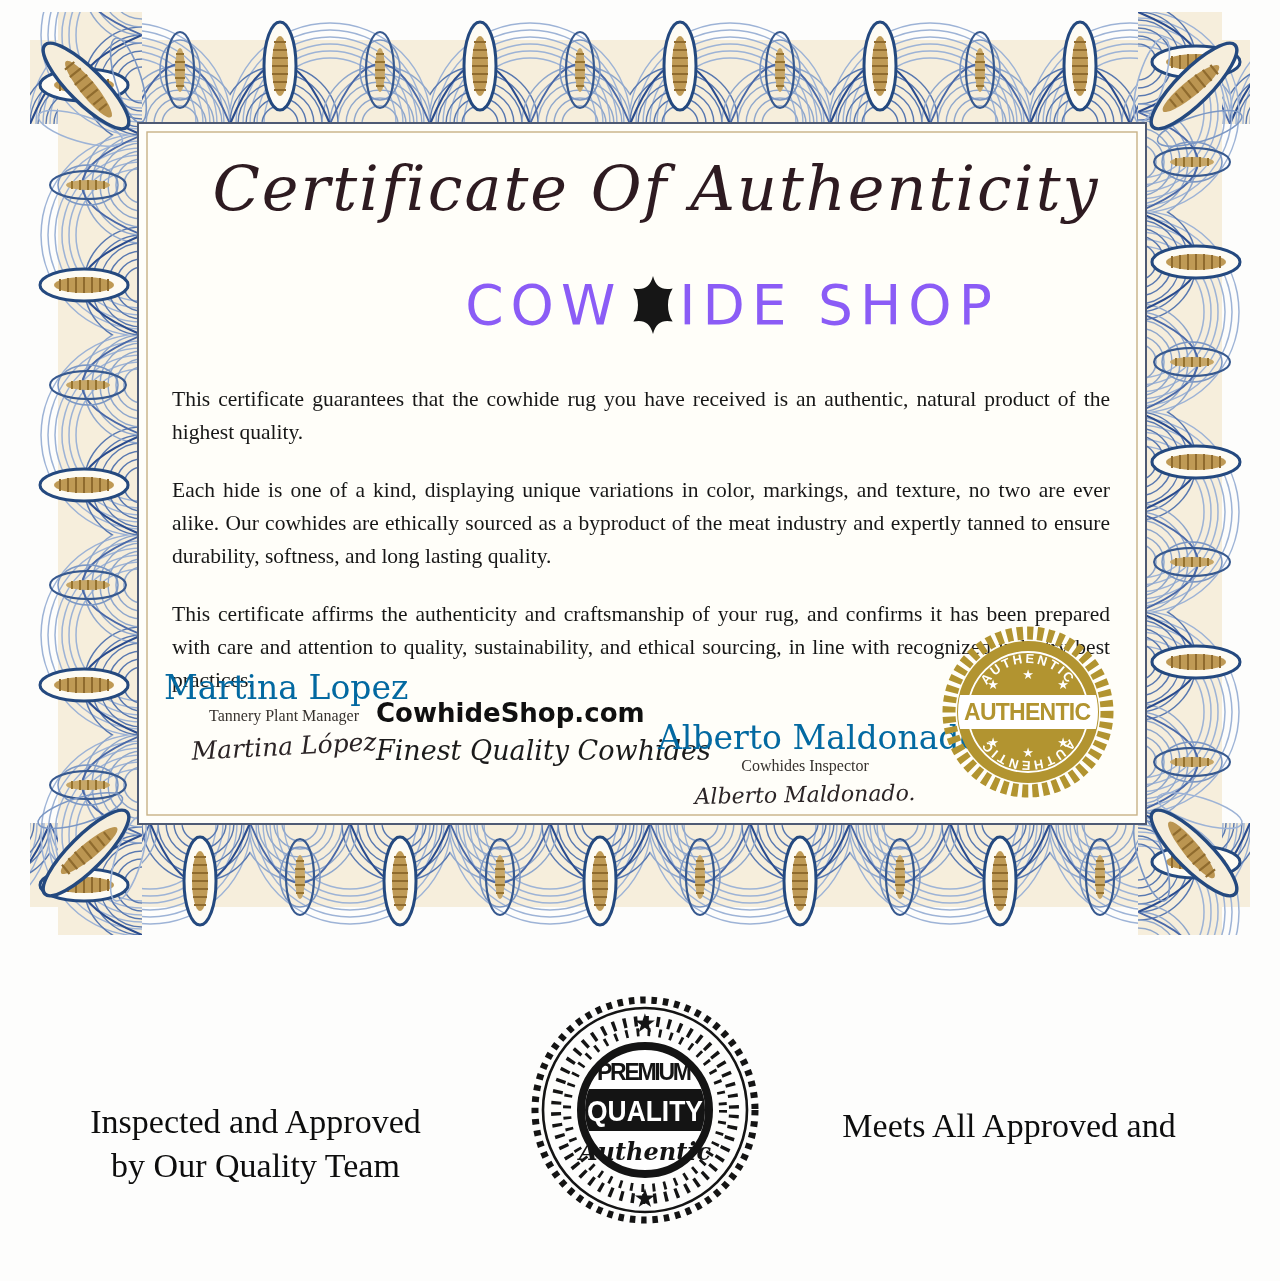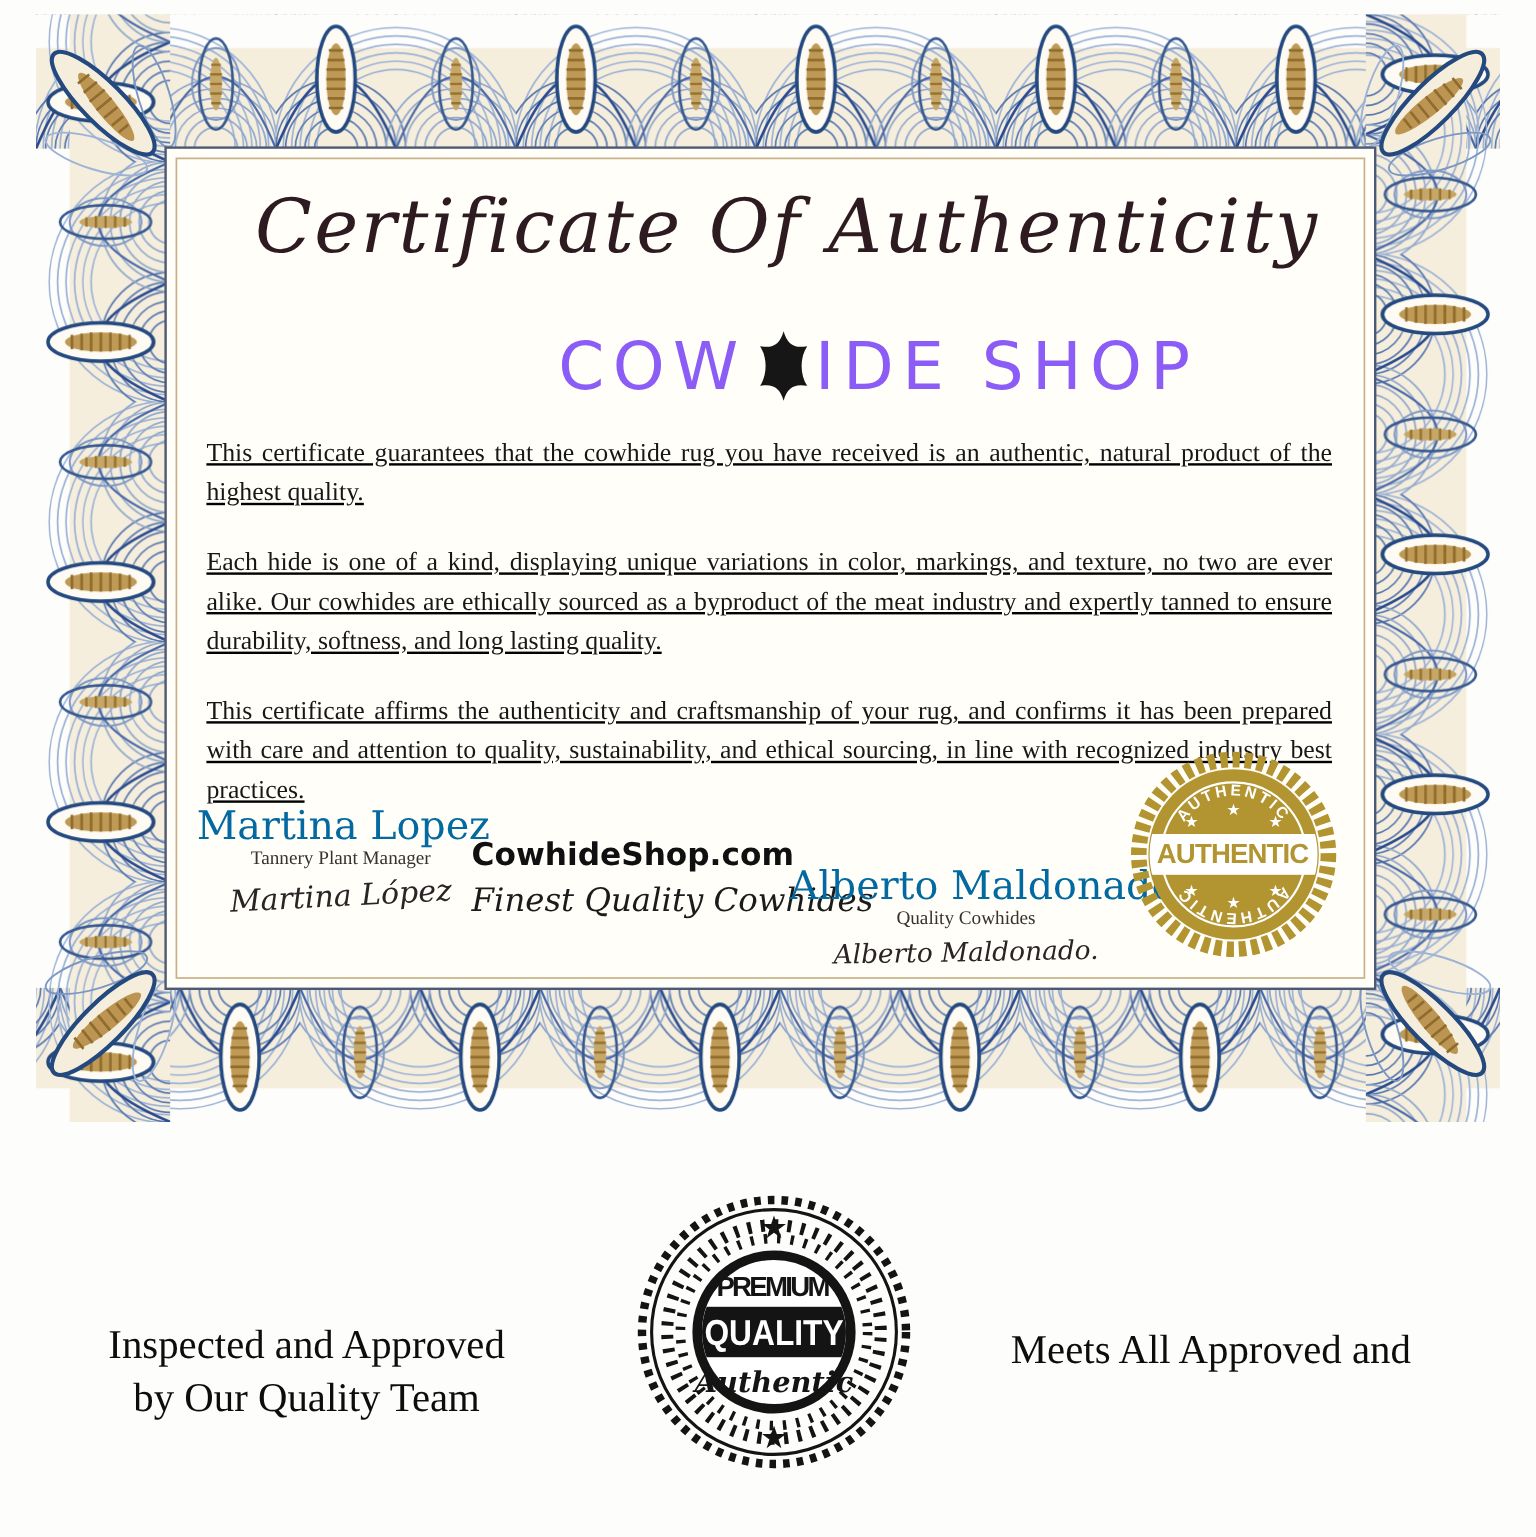--- a/index.html
+++ b/index.html
@@ -18,30 +18,30 @@
     font-size:62px; color:#2e1b21; letter-spacing:2px; white-space:nowrap;
   }
   .brand-logo {
     position:absolute; top:266px; left:138px; width:1176px; height:78px;
     display:flex; align-items:center; justify-content:center;
     font-family:"DejaVu Sans", sans-serif; font-size:55px; color:#8b5cf6;
     letter-spacing:7px; font-weight:500;padding-left:12px;
   }
   .brand-logo .hglyph { margin:0 3px 0 8px; }
 
-  .cert-body { position:absolute; top:361px; left:172px; width:938px;text-decoration:underline; }
+  .cert-body { position:absolute; top:383px; left:172px; width:938px; }
   .cert-body p {
     font-size:21.5px; line-height:1.52; color:#171717; text-align:justify;
     margin-bottom:26px;
   }
 
   .sig-row { position:absolute; top:662px; left:138px; width:1008px; height:170px; }
   .sig-block { position:absolute; text-align:center; }
   .sig-left   { left:26px;  top:6px;  width:240px; }
-  .sig-center { left:255px; top:36px; width:256px; }
+  .sig-center { left:238px; top:36px; width:256px; }
   .sig-right  { left:520px; top:14px; width:294px; }
   .sig-name  { font-family:"DejaVu Serif", serif; font-size:33px; color:#0369a1; white-space:nowrap; }
   .sig-right .sig-name { font-size:33px;margin-top:42px; }
   .sig-role  { font-size:16px; color:#37322e; margin-top:0; }
   .sig-hand  { font-family:"DejaVu Serif", serif; font-style:italic; font-size:25px; color:#2b2426; margin-top:7px; transform:rotate(-3deg); white-space:nowrap; }
   .sig-right .sig-hand { font-size:22px; transform:rotate(-1deg); }
   .site-name { font-family:"DejaVu Sans", sans-serif; font-weight:bold; font-size:26px; color:#101010; }
   .site-tagline { font-family:"DejaVu Serif", serif; font-style:italic; font-size:27px; color:#1b1b1b; margin-top:7px; white-space:nowrap; }
 
   .seal-wrap { position:absolute; left:941px; top:625px; width:174px; height:174px; }
@@ -162,21 +162,21 @@
           <div class="sig-hand">Martina López</div>
         </div>
 
         <div class="sig-block sig-center">
           <div class="site-name">CowhideShop.com</div>
           <div class="site-tagline">Finest Quality Cowhides</div>
         </div>
 
         <div class="sig-block sig-right">
           <div class="sig-name">Alberto Maldonado</div>
-          <div class="sig-role">Quality Cowhides</div>
+          <div class="sig-role">Cowhides Inspector</div>
           <div class="sig-hand">Alberto Maldonado.</div>
         </div>
       </div>
 
       <div class="seal-wrap">
         <svg width="174" height="174" viewBox="0 0 174 174">
           <defs>
             <clipPath id="sealclip">
                 <circle cx="87" cy="87" r="70"></circle>
               </clipPath>

